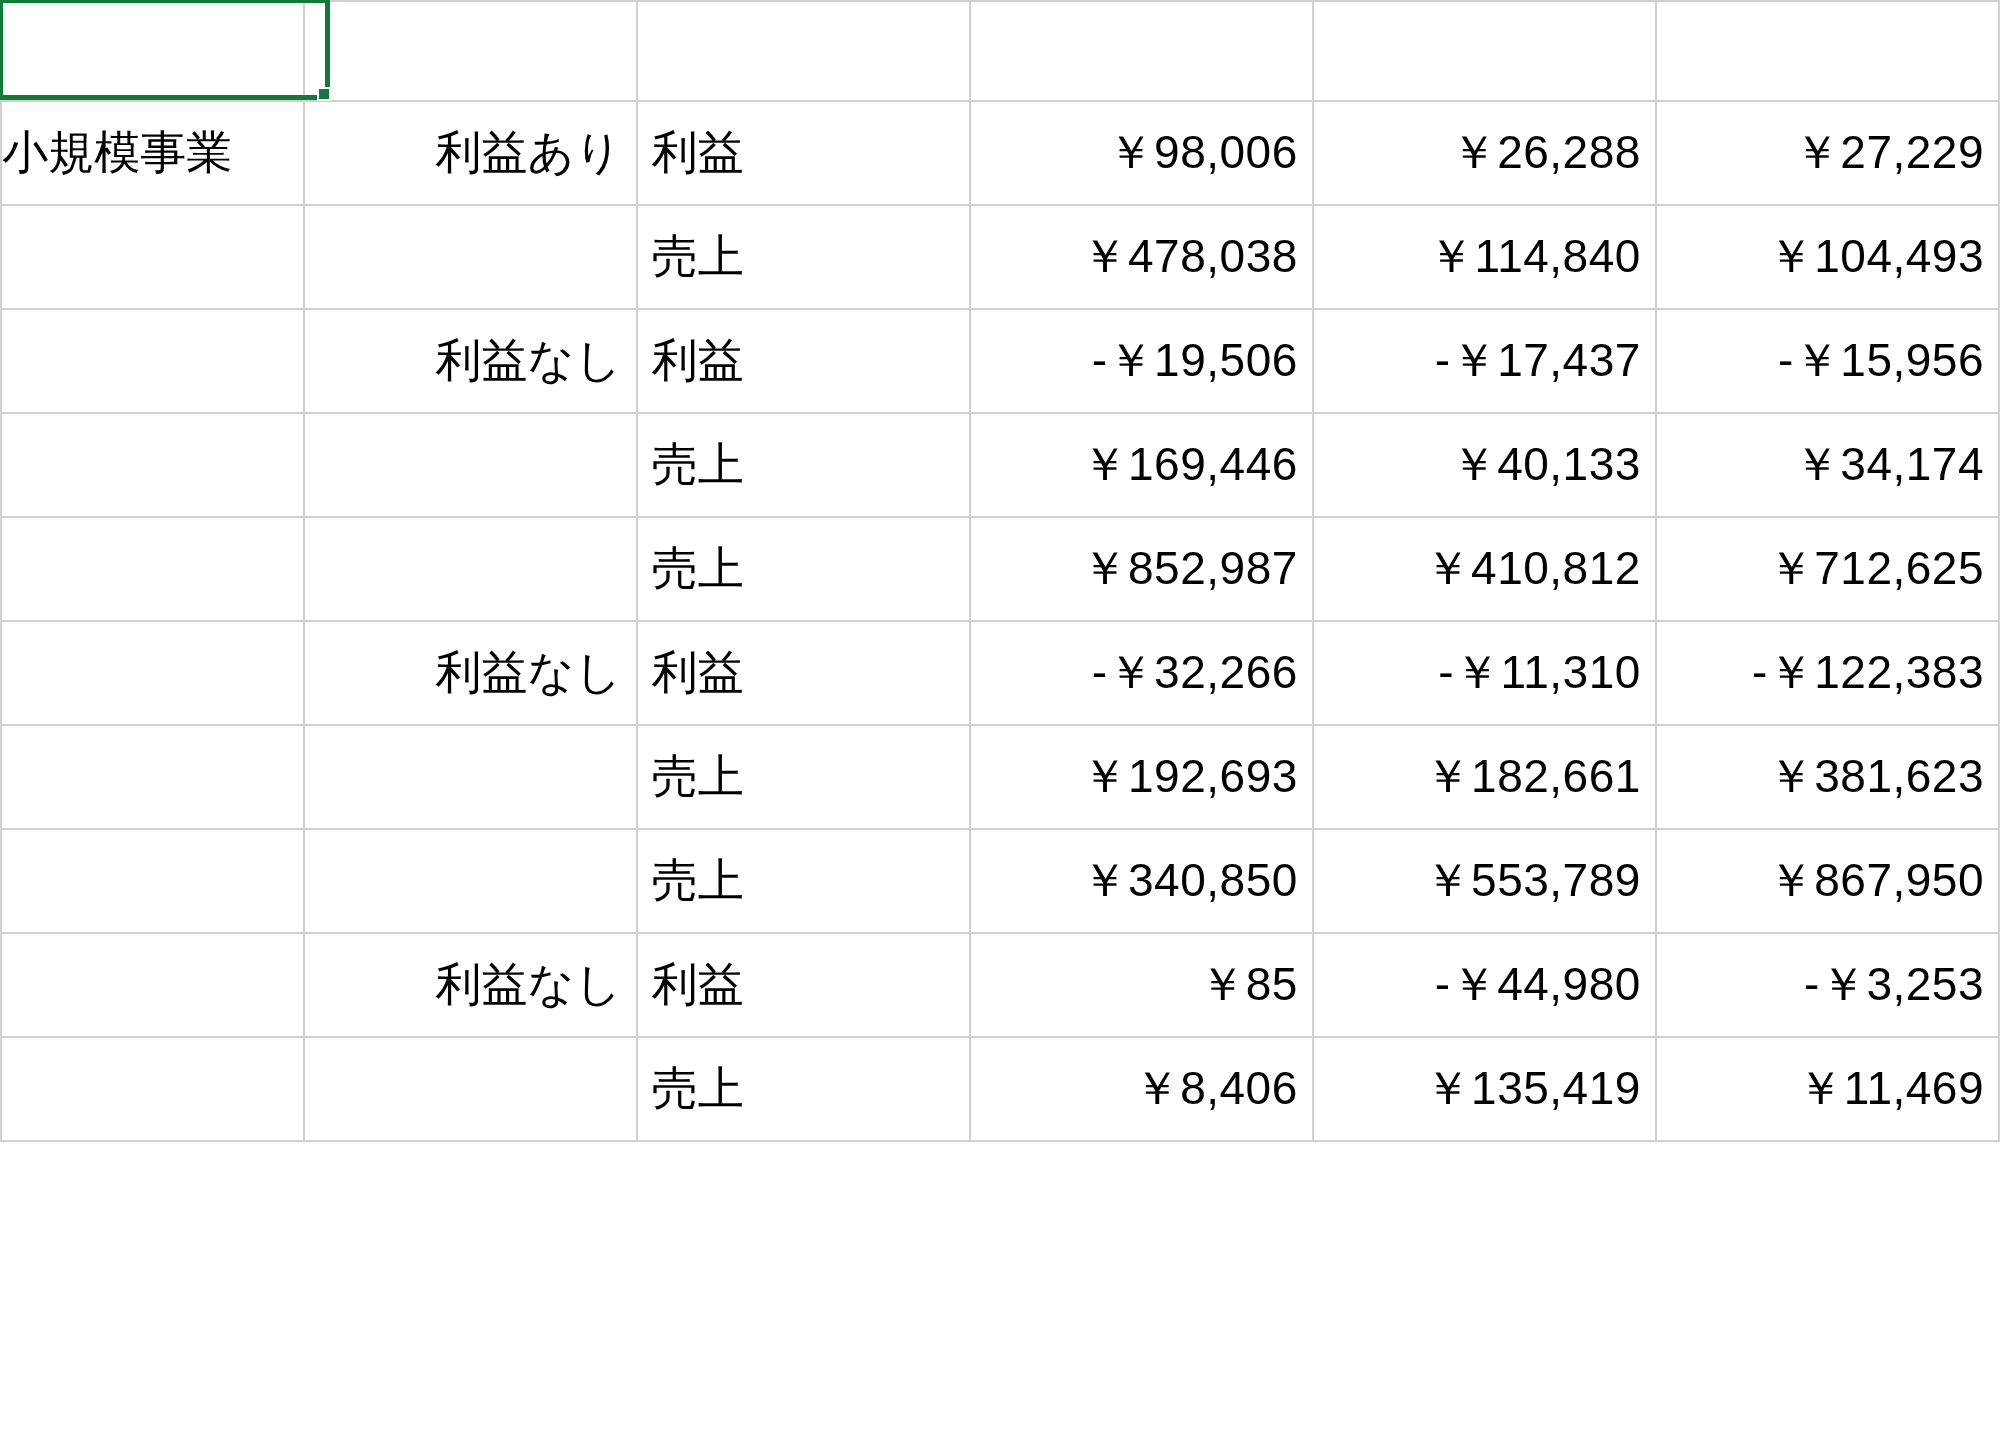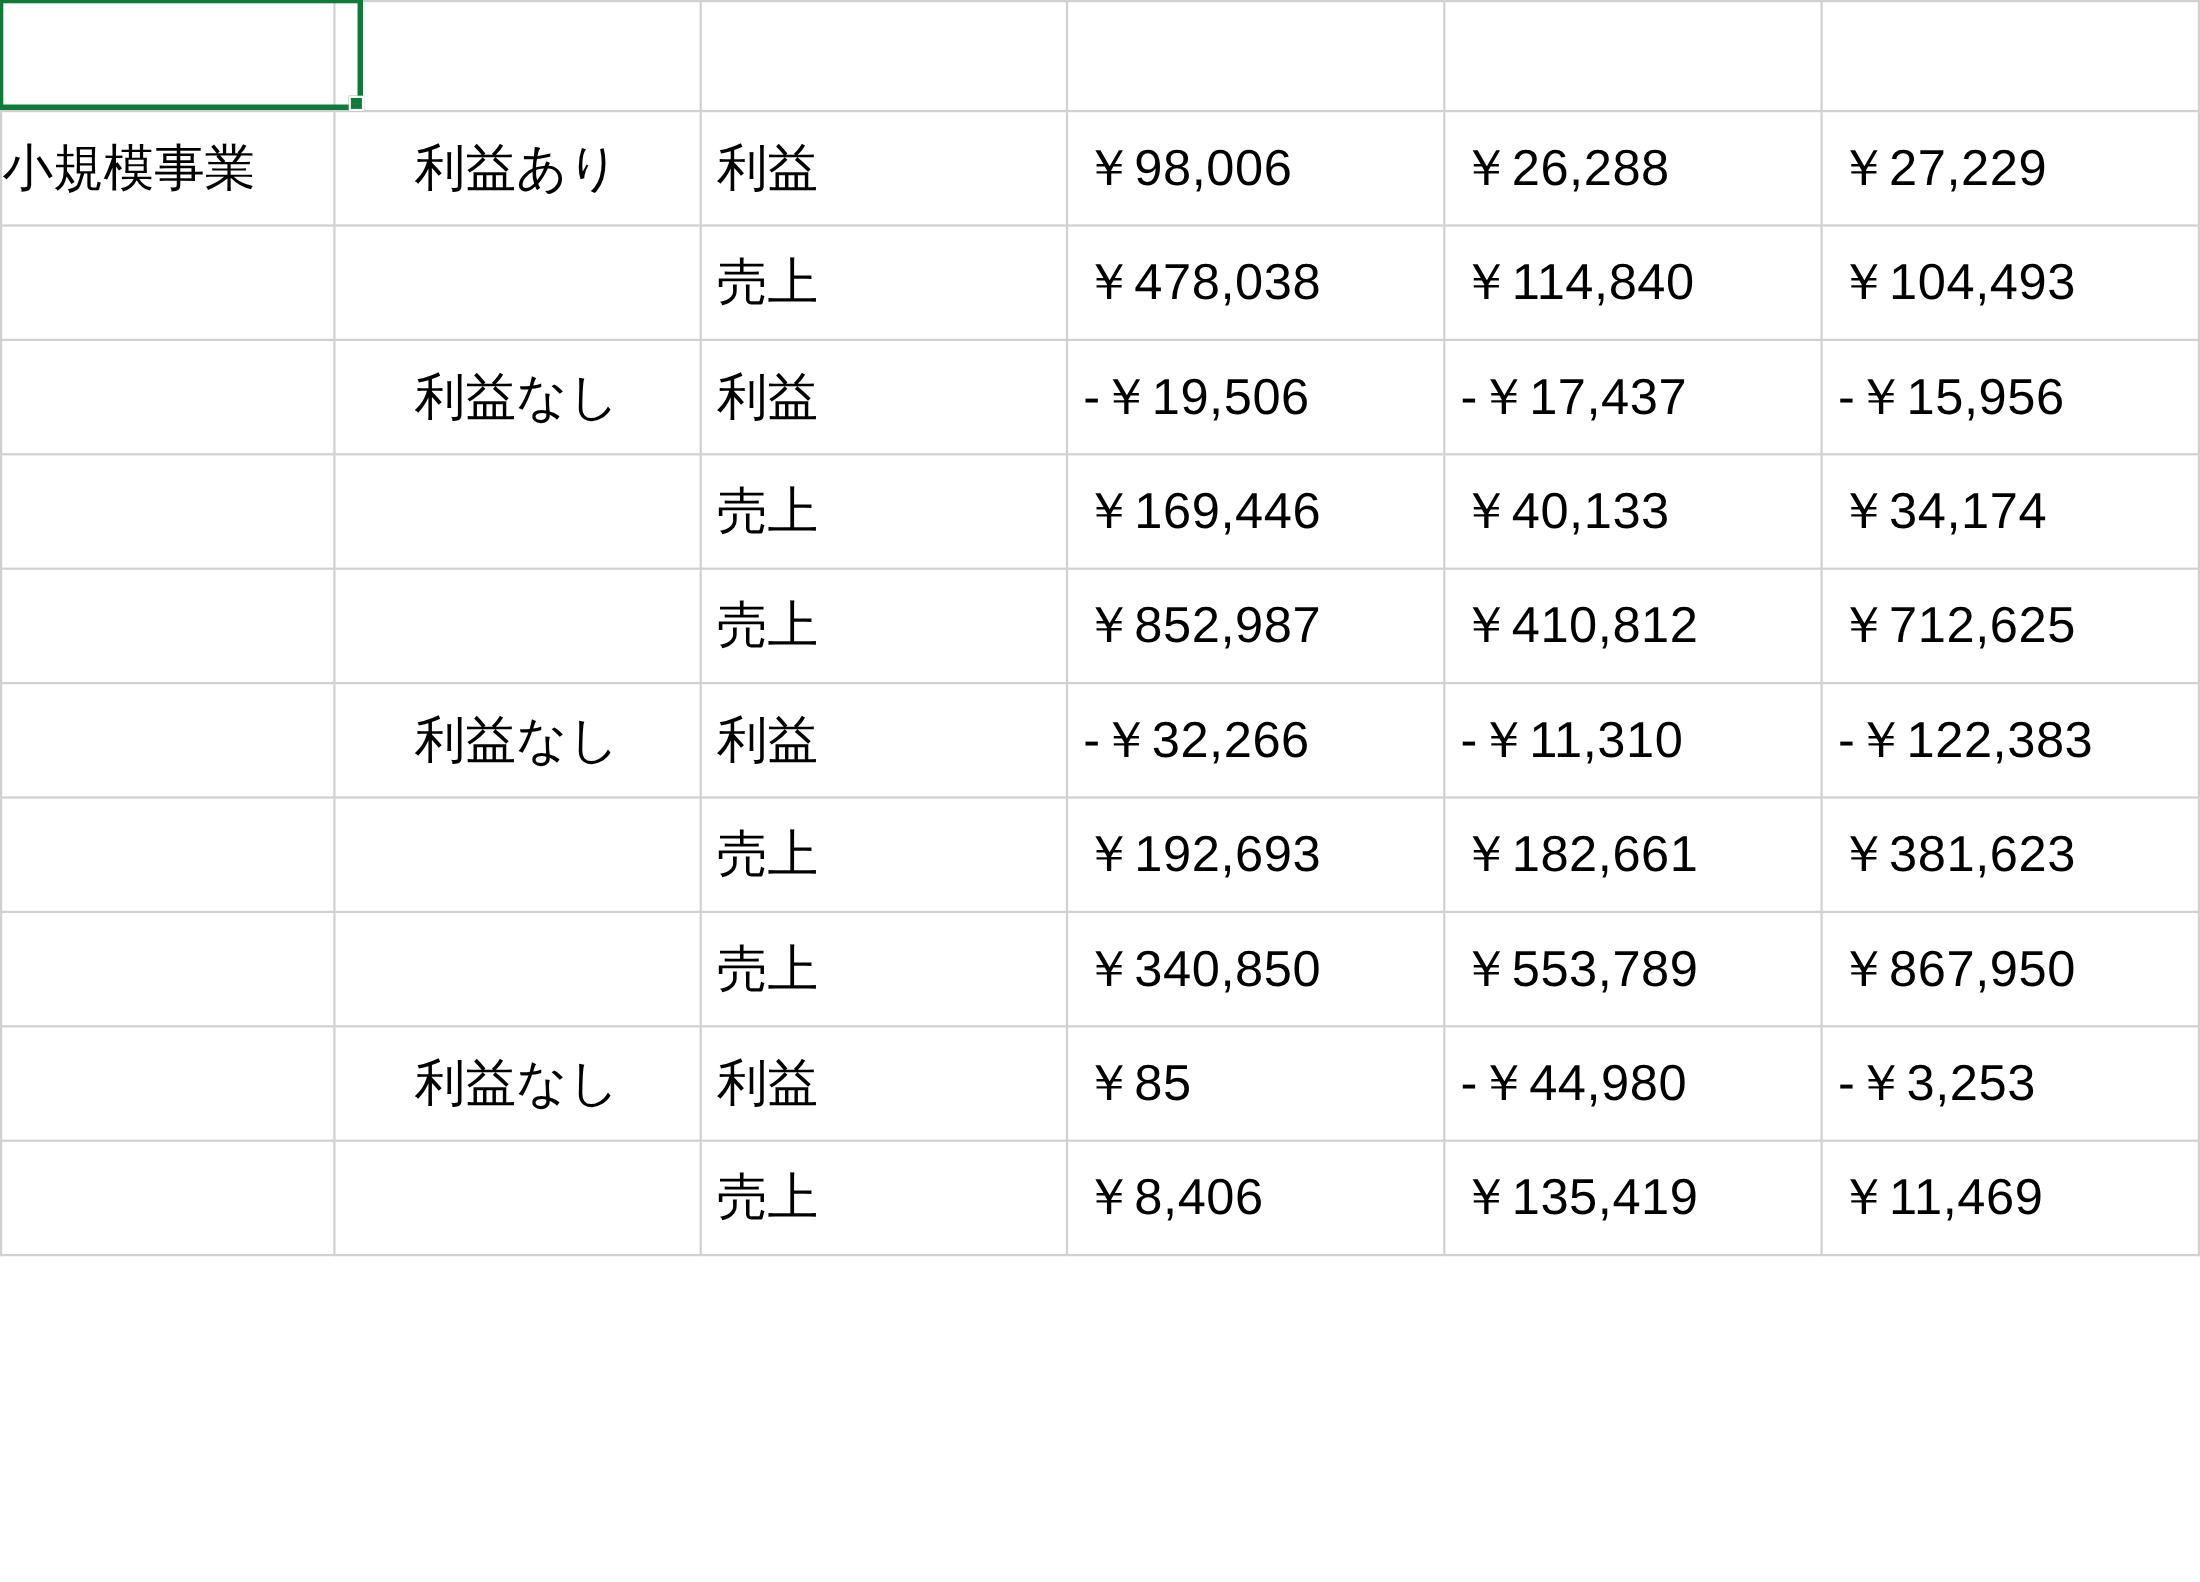--- a/index.html
+++ b/index.html
@@ -15,23 +15,23 @@
       border: 2px solid #d0d0d0;
       height: 104px;
       font-size: 46px;
       color: #000;
       padding: 0 14px;
       white-space: nowrap;
       overflow: hidden;
     }
     .sheet tr.hdr td { height: 100px; }
     .c-a { width: 300px; text-align: left; }
-    .c-b { width: 330px; text-align: center; }
+    .c-b { width: 330px; text-align: right; }
     .c-c { width: 330px; text-align: left; }
-    .c-n { width: 340px; text-align: left; font-variant-numeric: tabular-nums; letter-spacing: 0.5px; }
+    .c-n { width: 340px; text-align: right; font-variant-numeric: tabular-nums; letter-spacing: 0.5px; }
     .c-n.hdrcell { text-align: center; }
     
     .active-cell {
       position: absolute;
       top: -2px;
       left: -2px;
       width: 332px;
       height: 102px;
       border: 5px solid #117a3a;
       background: transparent;

